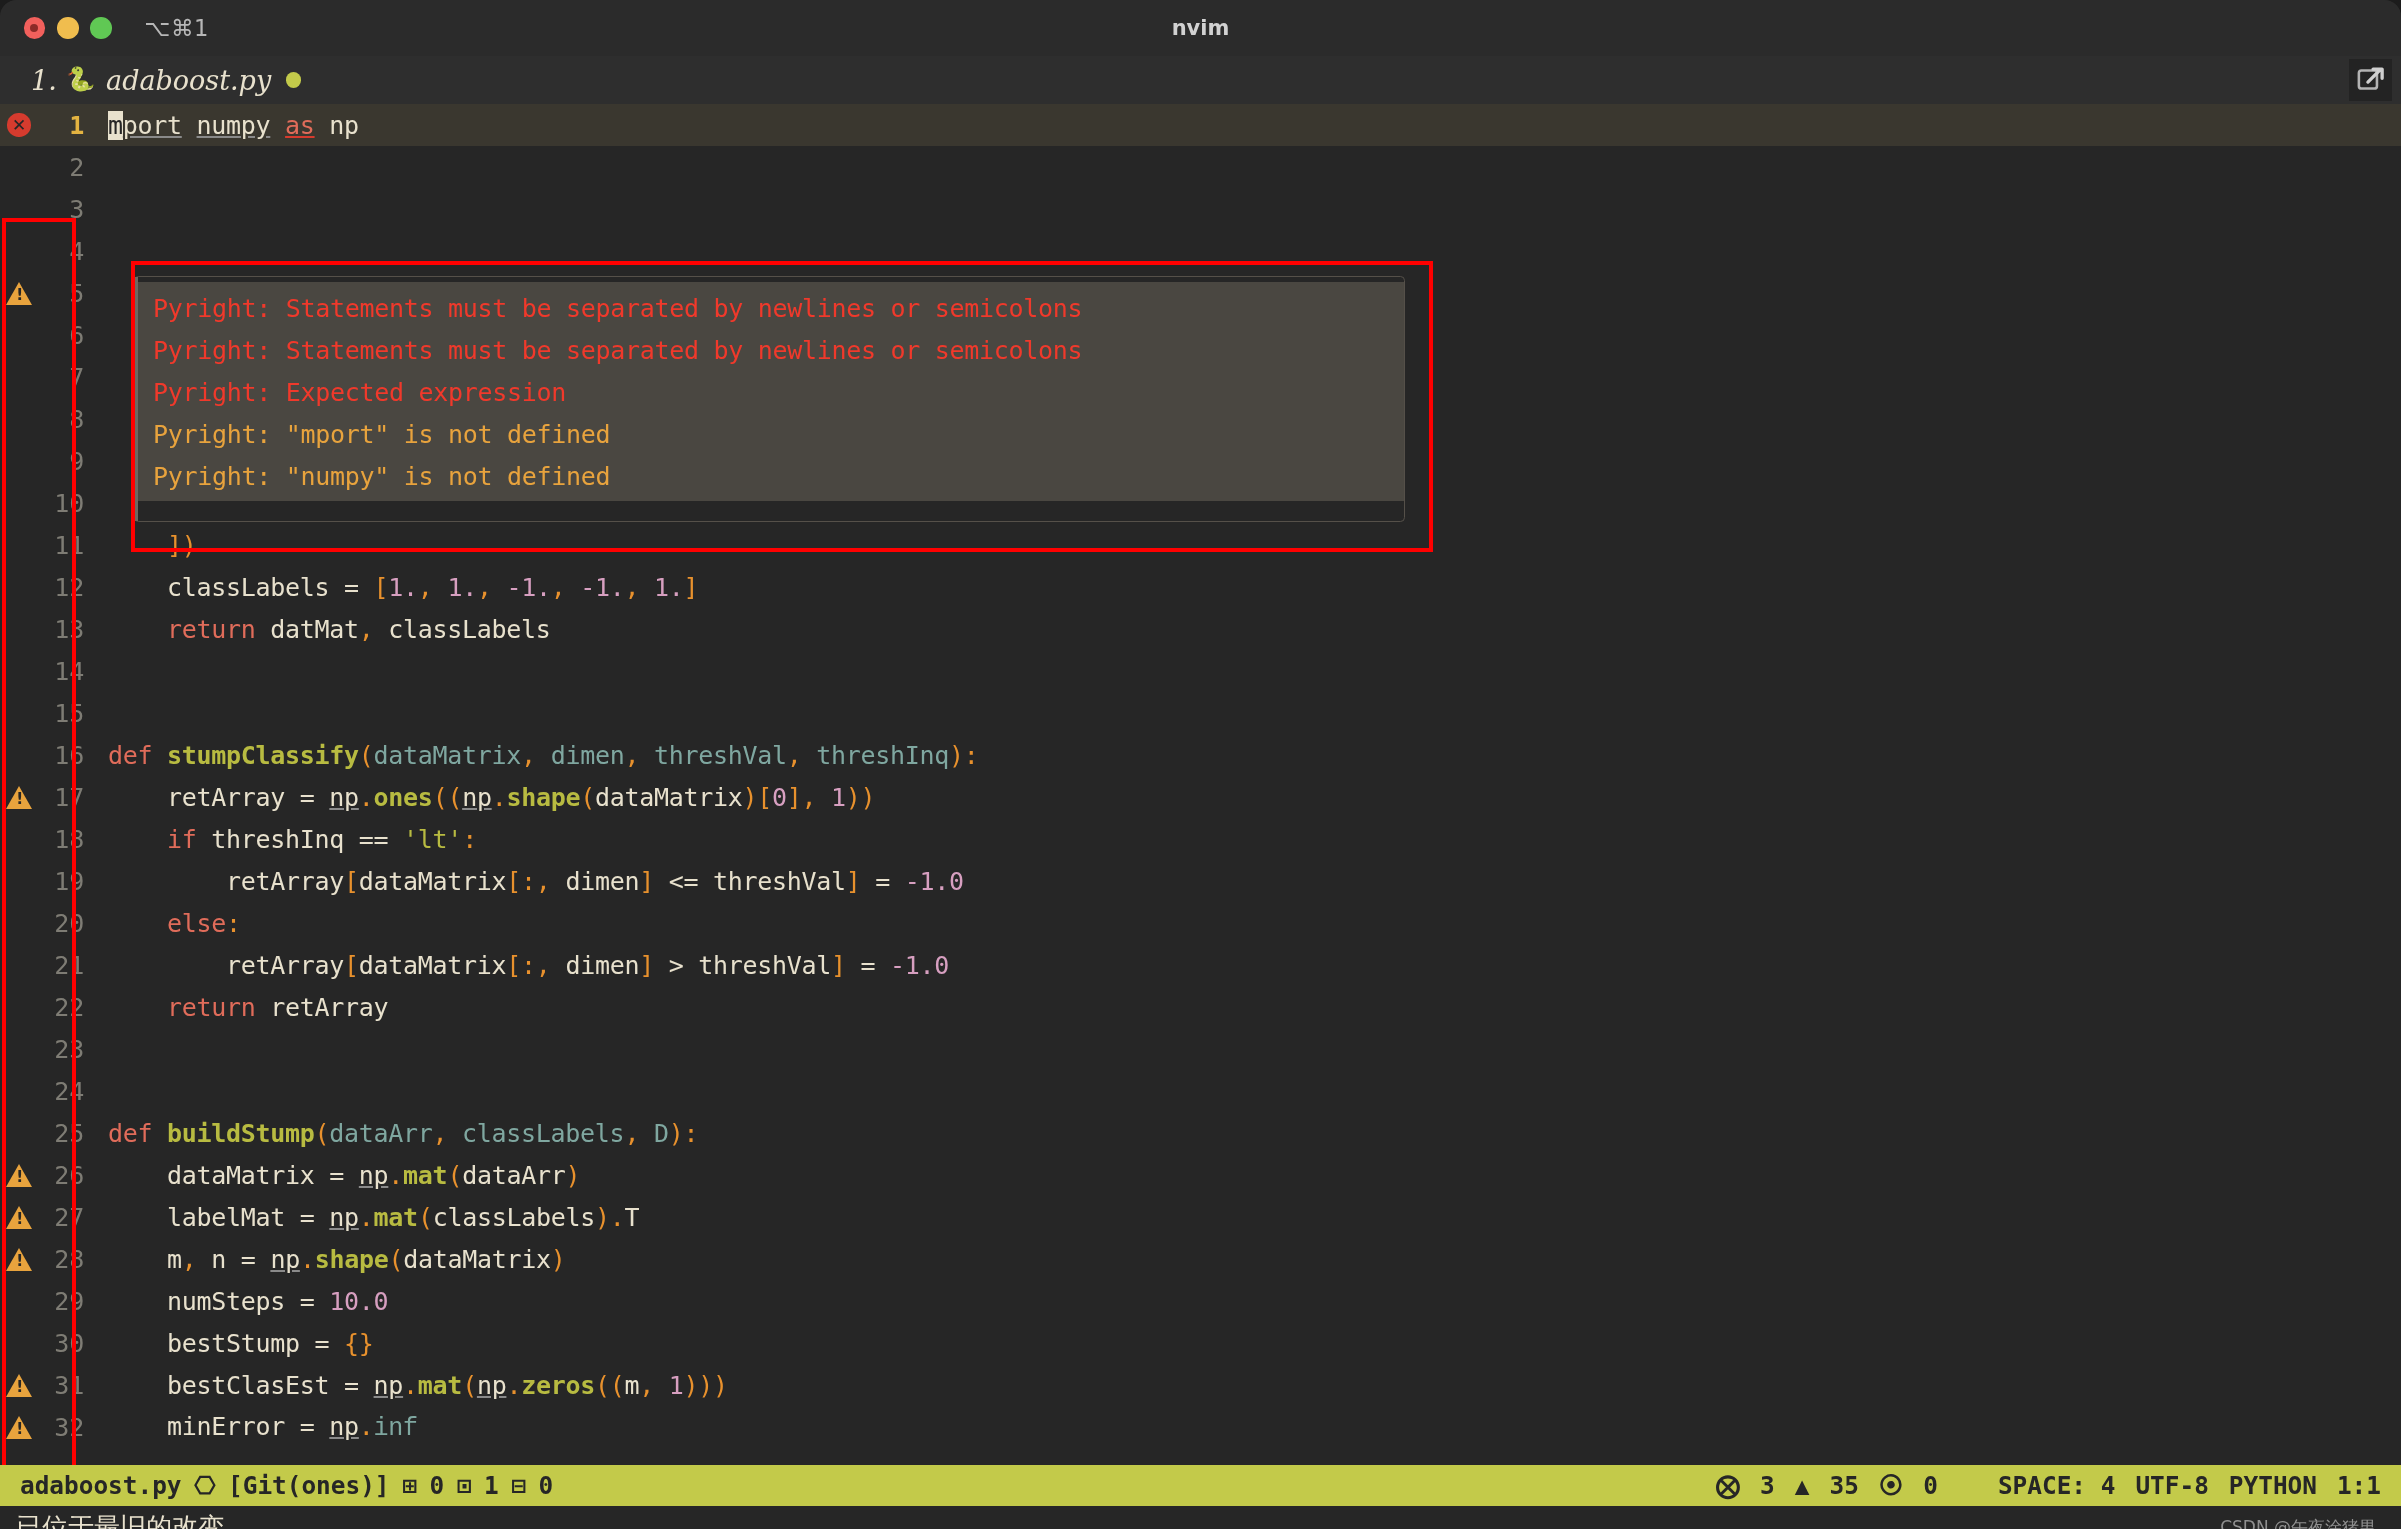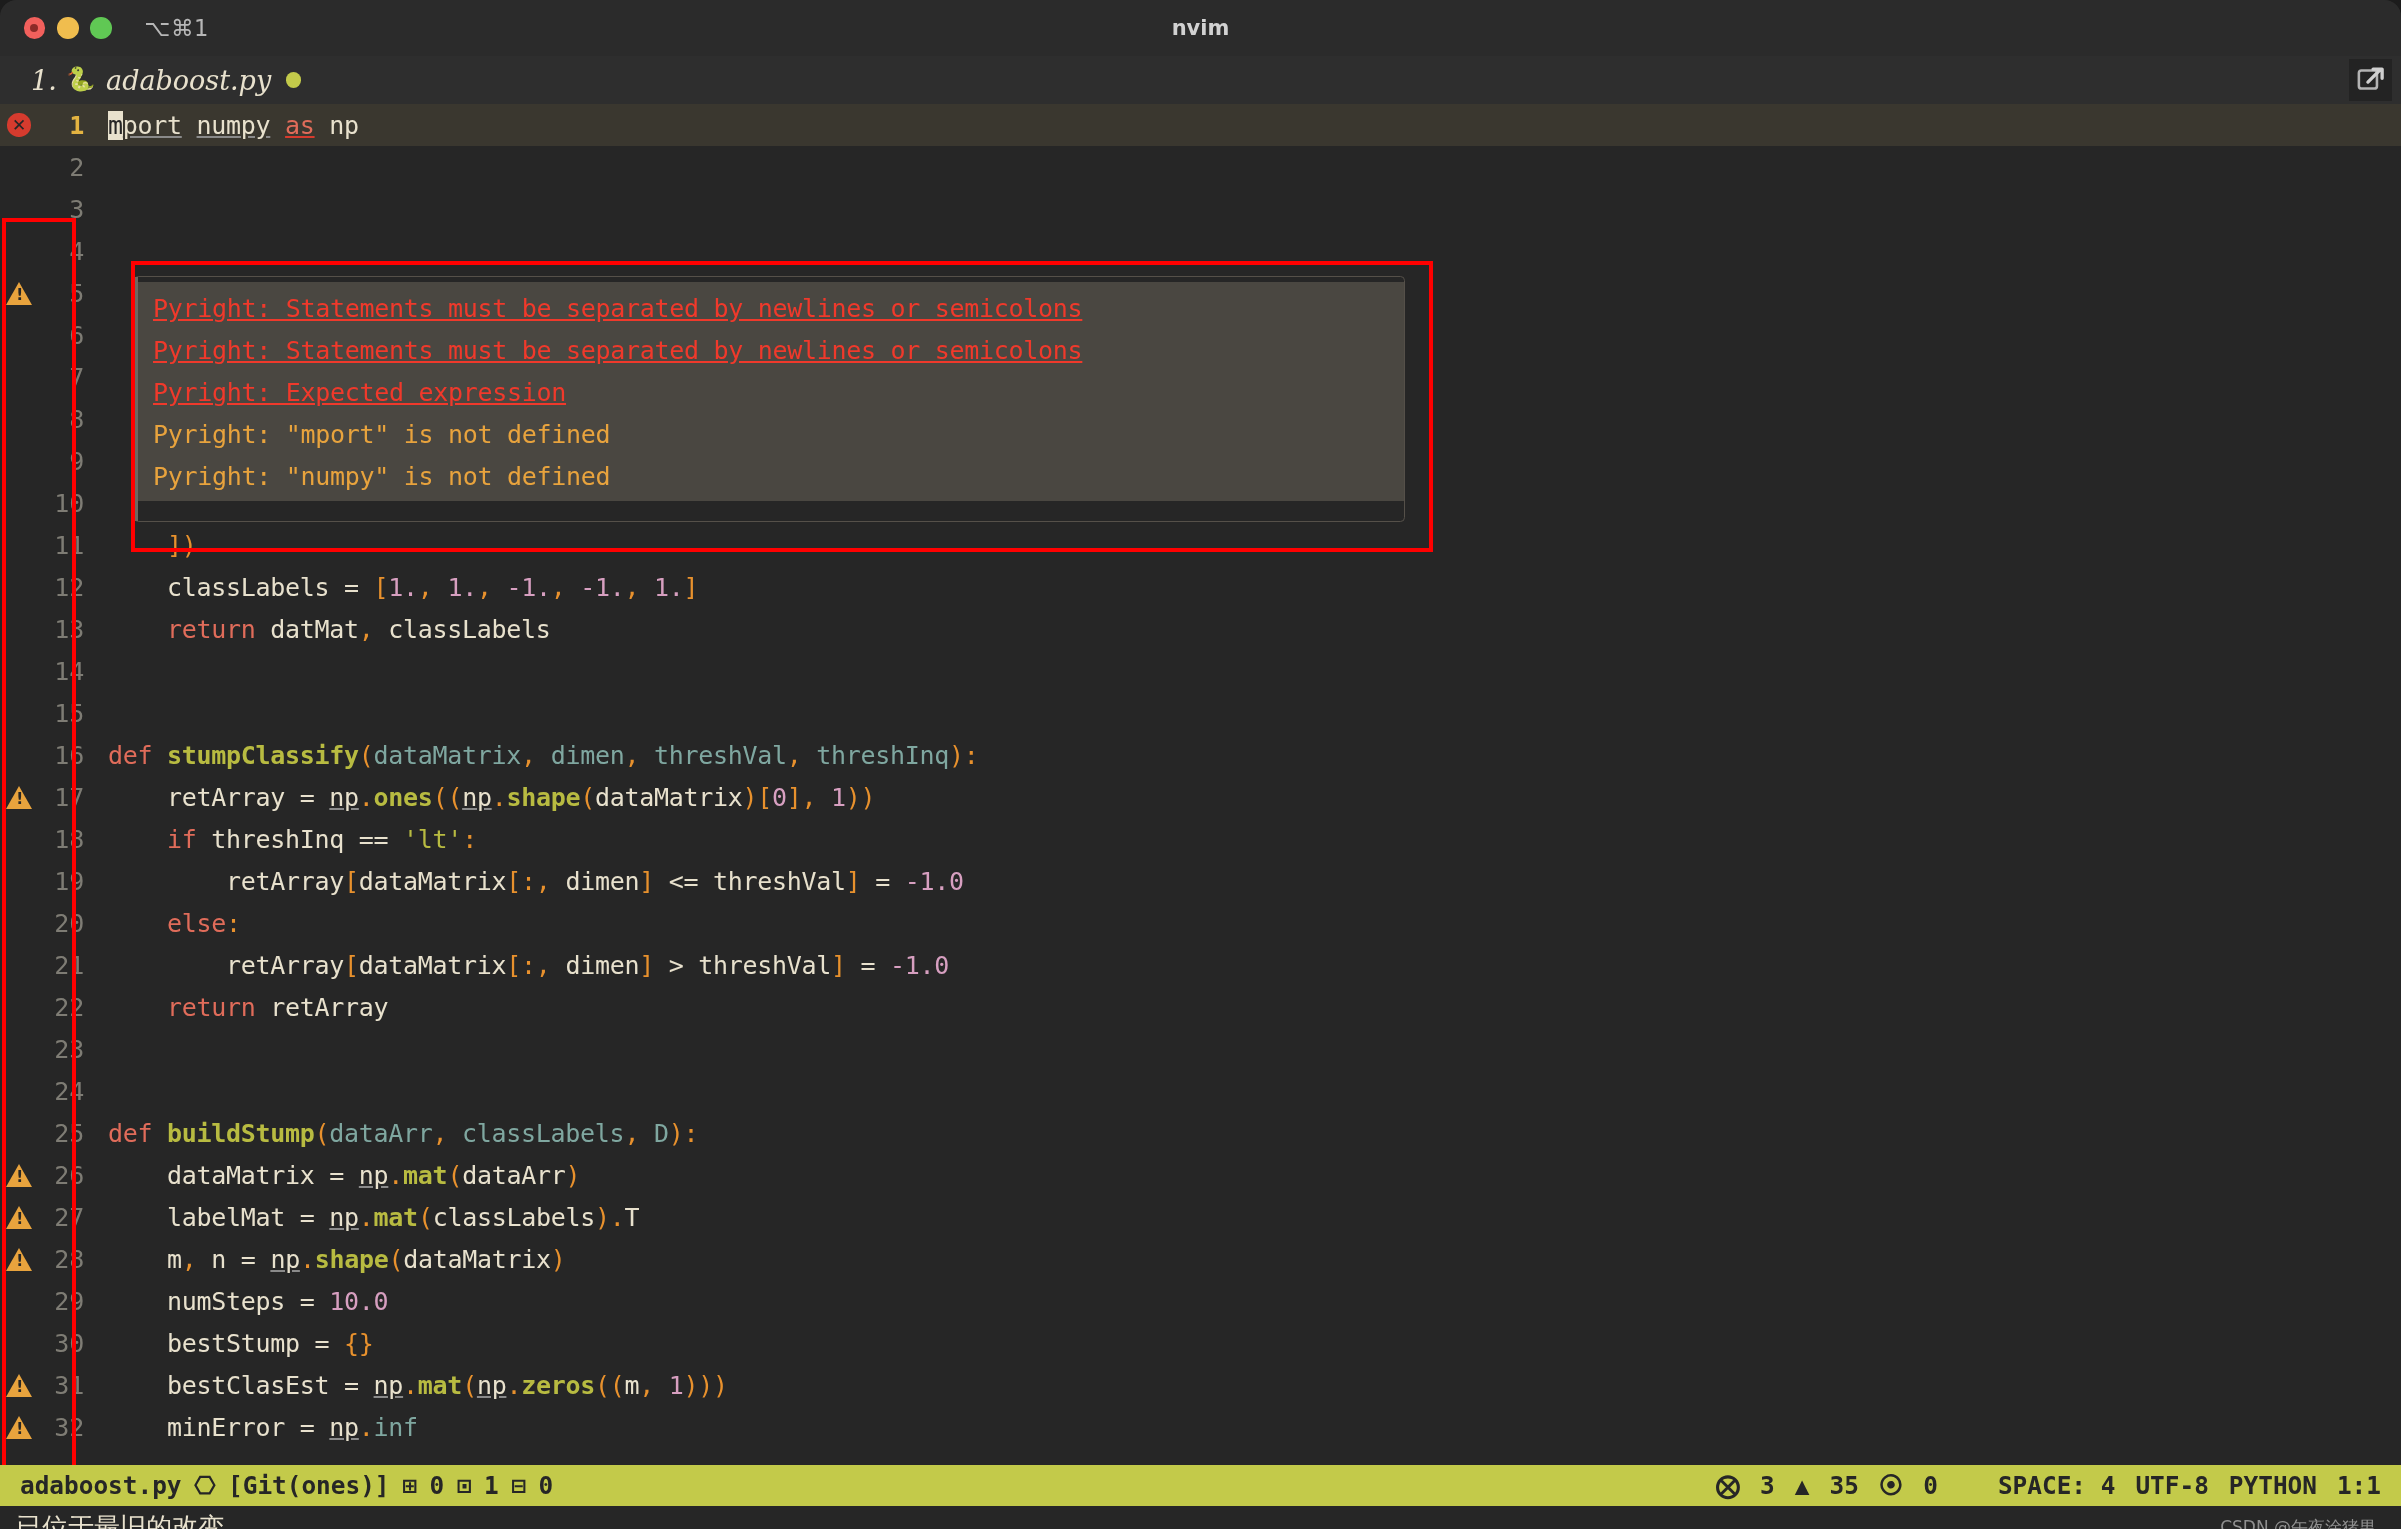--- a/index.html
+++ b/index.html
@@ -144,21 +144,21 @@
 
   
   .kw      { color: #e06c5a; }
   .fn      { color: #b8bb41; font-weight: bold; }
   .param   { color: #7fa7a0; }
   .num     { color: #d79fc0; }
   .str     { color: #b8bb41; }
   .punct   { color: #e8912d; }
   .ident   { color: #e8e1cd; }
   .mod     { color: #e8e1cd; text-decoration: underline; text-decoration-color:#8a8a8a; }
-  .builtin { color: #7fa7a0; }
+  .builtin { color: #7fa7a0; font-family: Liberation Mono, monospace; }
   .op      { color: #e8e1cd; }
 
   .cursorblock {
     background: #e8e1cd; color: #262626;
   }
   .undl-err { text-decoration: underline; text-decoration-color: #d63b2e; }
   .undl-warn { text-decoration: underline; text-decoration-color: #8a8a8a; }
 
   
   .popup {
@@ -176,21 +176,21 @@
     padding: 5.4px 0 3.6px 0;
   }
   .diag {
     font-size: 25px;
     font-family: "DejaVu Sans Mono", monospace;
     line-height: 42px;
     padding-left: 18px;
     white-space: pre;
     letter-spacing: -0.3px;
   }
-  .diag.error { color: #f0392b; text-decoration: underline; }
+  .diag.error { color: #f0392b; }
   .diag.warning { color: #e8a33d; }
 
   .popup-vline {
     position:absolute; left: 0; top: 0; bottom: 0;
     width: 2.7px; background: #6d6861;
   }
 
   
   .annot {
     position: absolute;

